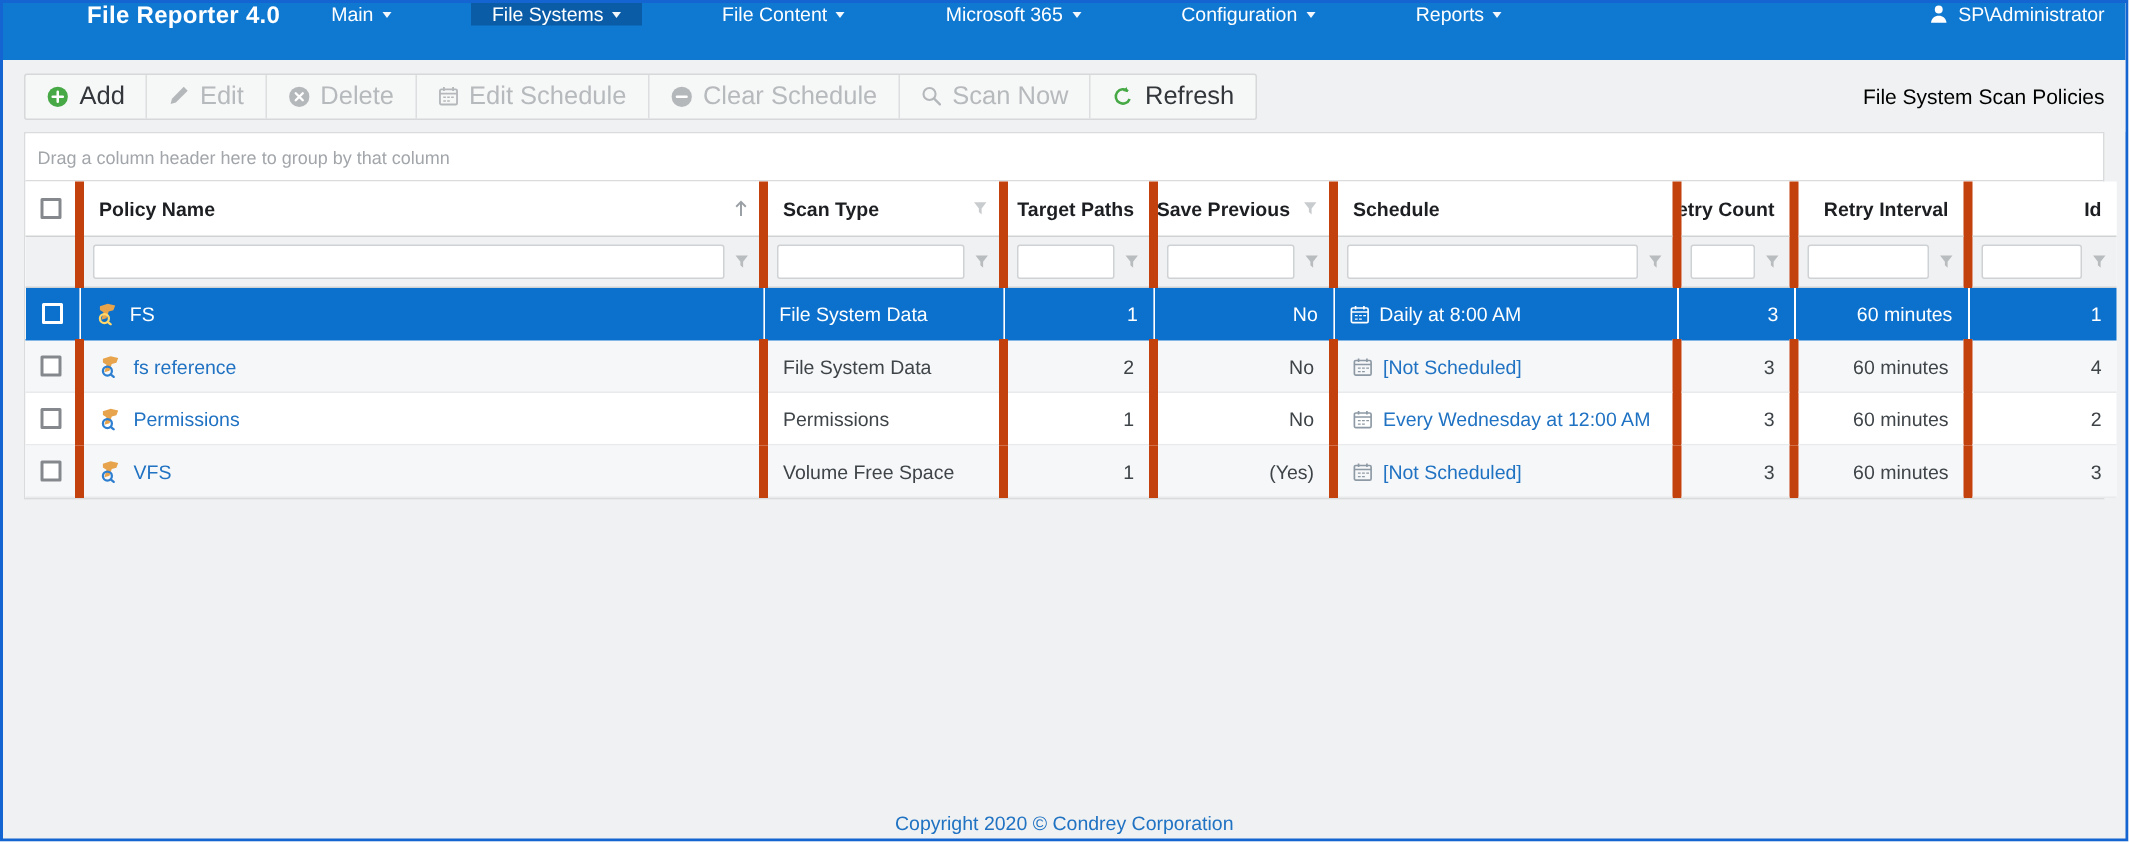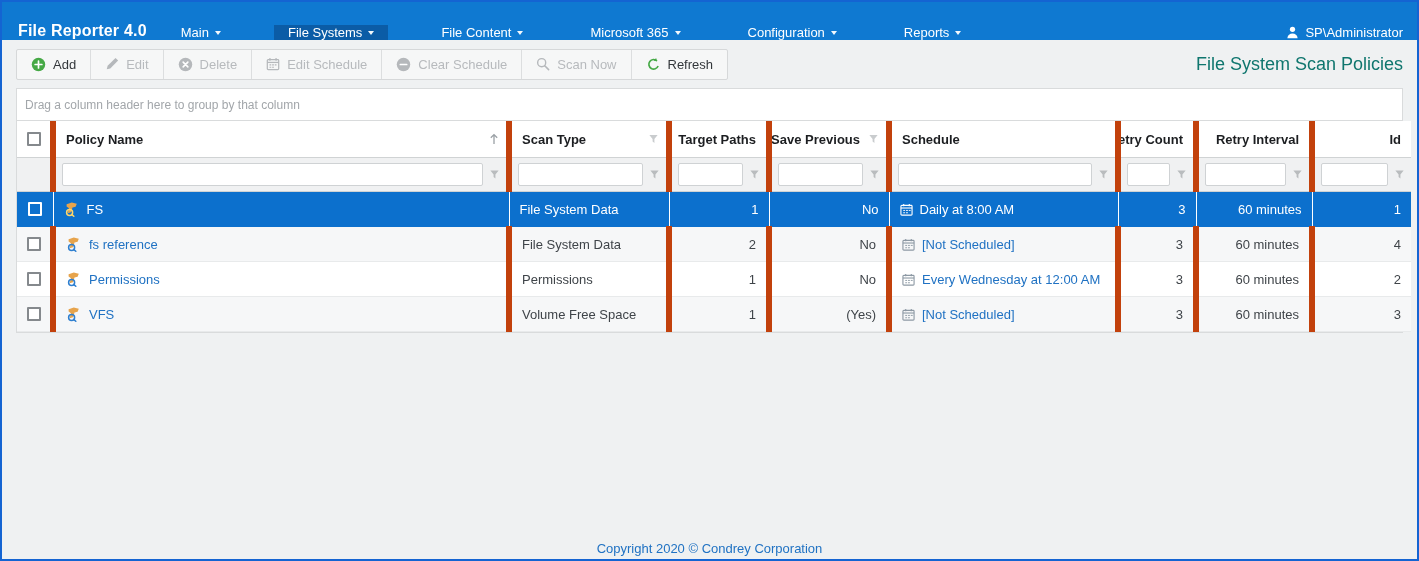--- a/index.html
+++ b/index.html
@@ -1,36 +1,36 @@
 <!DOCTYPE html>
 <html><head>
 <meta charset="utf-8">
 <style>
   html,body{margin:0;padding:0;background:#fff;font-family:"Liberation Sans",sans-serif;}
   *{box-sizing:border-box;}
   .page{position:relative;width:1419px;height:561px;border:2px solid #1464d2;background:#eff1f2;overflow:hidden;}
 
   
-  .navbar{display:flex;align-items:flex-end;height:38px;background:#0f79d1;color:#fff;}
+  .navbar{display:flex;align-items:flex-start;height:38px;background:#0f79d1;color:#fff;padding-left:40px;}
   .brand{display:flex;align-items:center;padding:0 20px 0 16px;font-size:16px;font-weight:700;letter-spacing:.2px;white-space:nowrap;}
   .nav-items{display:flex;align-items:stretch;gap:39px;}
   .nav-item{display:flex;align-items:center;padding:0 14px;font-size:13px;cursor:pointer;white-space:nowrap;}
   .nav-item.active{background:#0b5ca6;}
   .caret{width:0;height:0;border-left:3.5px solid transparent;border-right:3.5px solid transparent;border-top:4px solid #fff;margin-left:6px;opacity:.95;}
   .nav-user{margin-left:auto;display:flex;align-items:center;gap:5px;padding:0 14px;font-size:13px;cursor:pointer;white-space:nowrap;}
   .nav-user svg{display:block;}
 
   
   .toolbar-strip{display:flex;align-items:center;height:48px;padding:0 14px;background:#eff1f2;}
   .btn-group{display:flex;align-items:stretch;height:31px;background:#f6f7f7;border:1px solid #d6d8d9;border-radius:2px;}
-  .tb-btn{display:flex;align-items:center;gap:7px;padding:0 14px;font-size:13px;color:#33373b;cursor:pointer;border-left:1px solid #dcdedf;white-space:nowrap;}
+  .tb-btn{display:flex;align-items:center;gap:7px;padding:0 14px;font-size:17px;color:#33373b;cursor:pointer;border-left:1px solid #dcdedf;white-space:nowrap;}
   .tb-btn:first-child{border-left:none;}
   .tb-btn.disabled{color:#b7babd;cursor:default;}
   .tb-btn svg{display:block;}
-  .page-title{margin-left:auto;font-size:18px;color:#0f766e;white-space:nowrap;}
+  .page-title{margin-left:auto;font-size:14px;color:#000000;white-space:nowrap;}
 
   
   .content{position:relative;height:475px;padding:0 14px;}
   .panel{background:#fff;border:1px solid #d9dbdc;}
   .group-hint{height:32px;line-height:32px;padding-left:8px;font-size:12px;color:#a2a6aa;background:#fff;border-bottom:1px solid #d9dbdc;cursor:default;}
 
   table.grid{width:100%;border-collapse:collapse;table-layout:fixed;background:#fff;}
   .grid th,.grid td{padding:0;border-right:6px solid #c2410c;overflow:hidden;white-space:nowrap;}
   .grid th:last-child,.grid td:last-child{border-right:none;}
 

